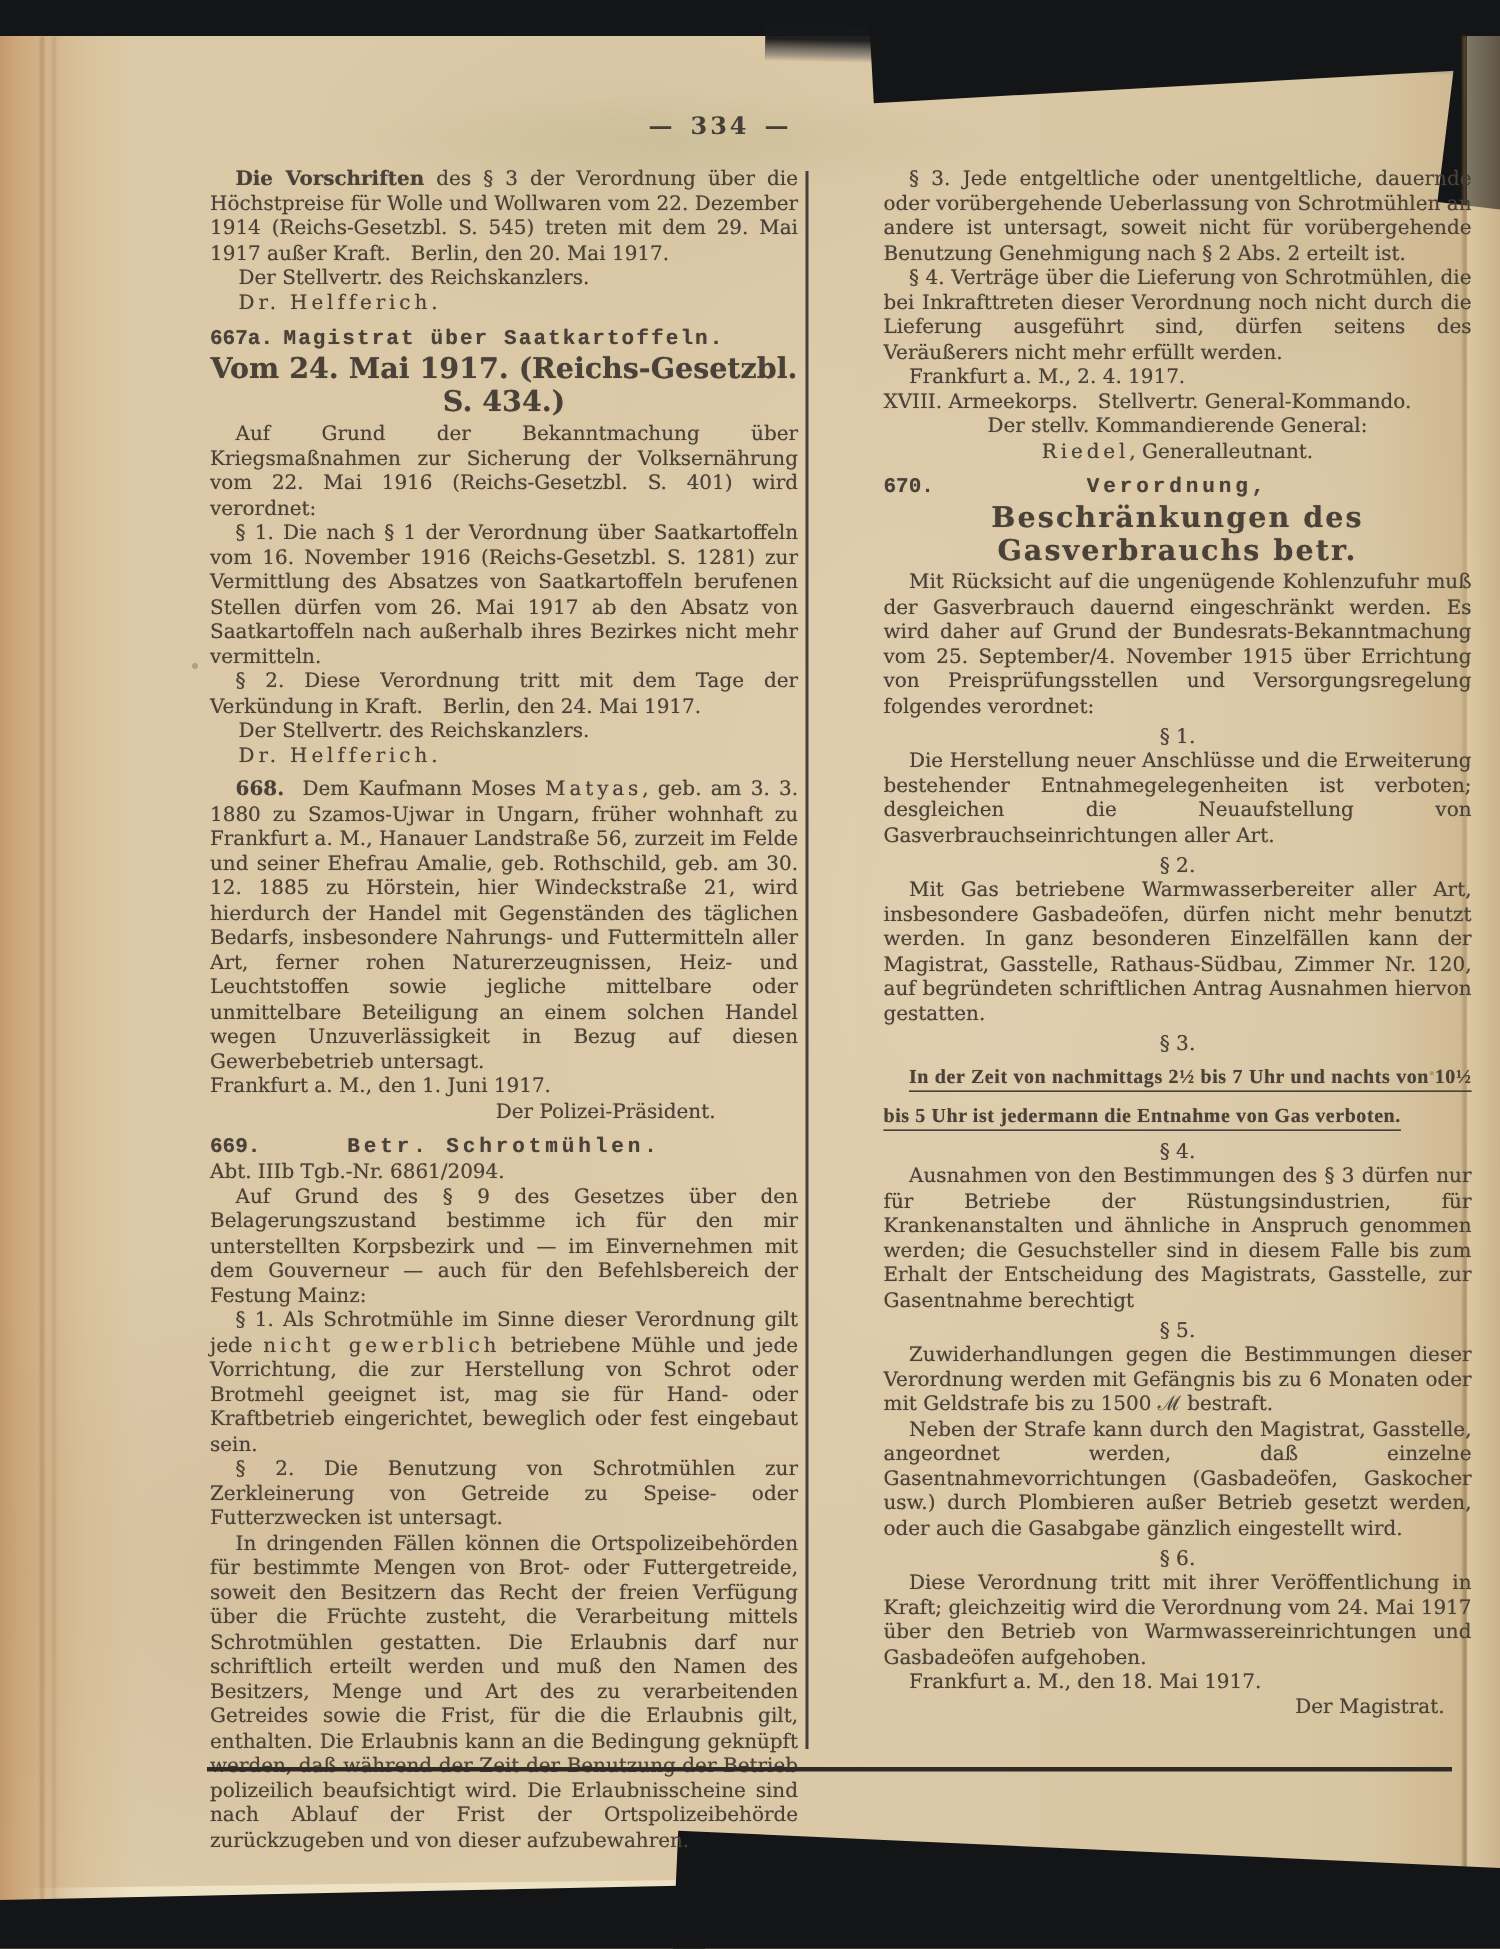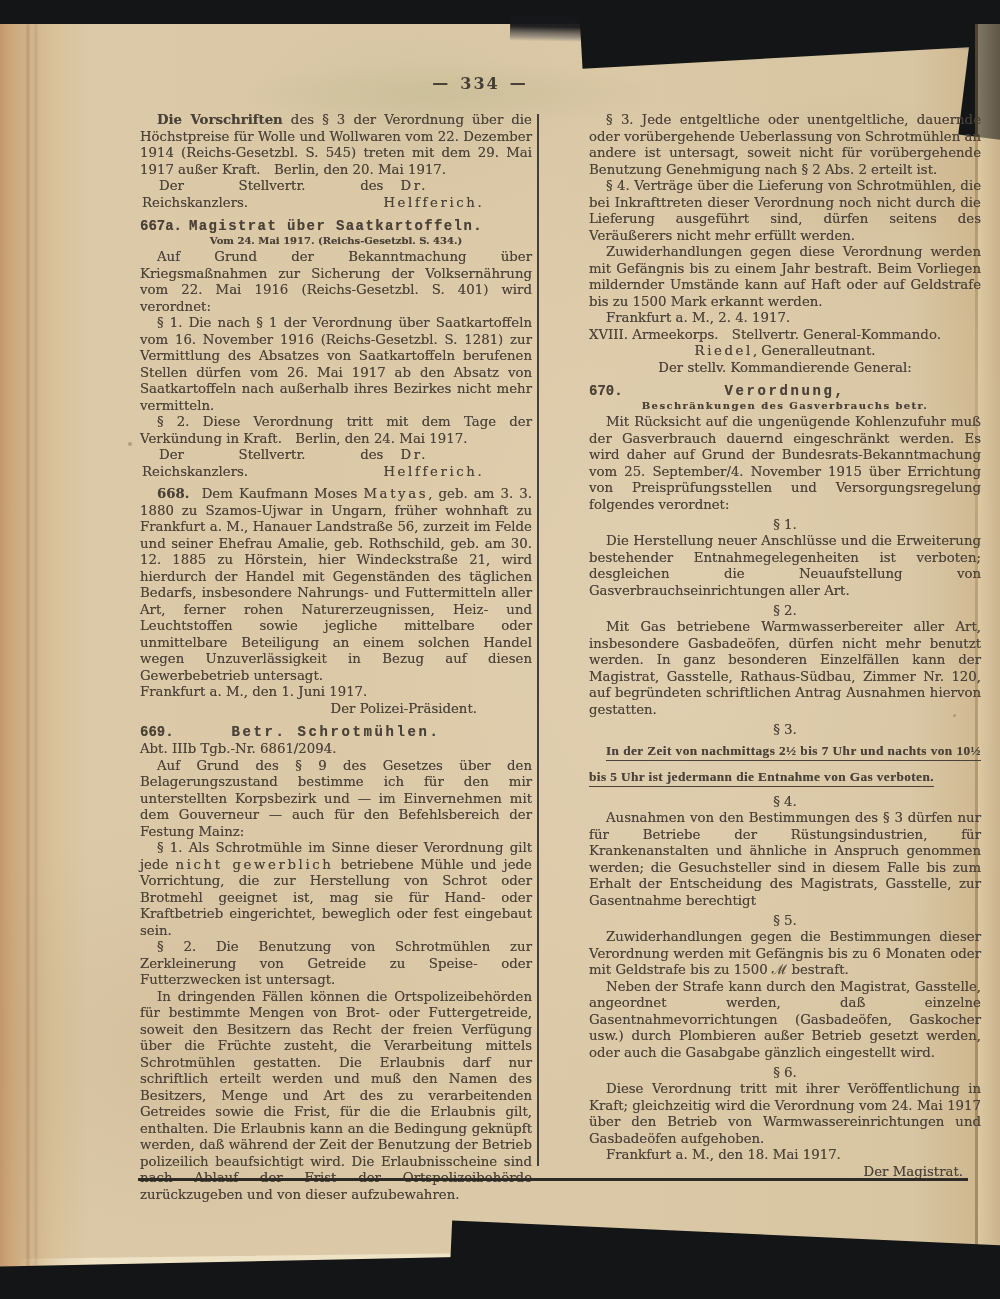--- a/index.html
+++ b/index.html
@@ -41,27 +41,27 @@
   
   .pageno{position:absolute;left:0;top:50px;width:960px;text-align:center;
     font-size:16px;font-weight:bold;letter-spacing:2px;color:#463f37;}
   .divider{position:absolute;left:537px;top:90px;width:2px;height:1052px;background:#45403a;}
   .col{position:absolute;top:88px;width:392px;color:#4a4138;}
   .col-left{left:140px;}
   .col-right{left:553px;margin-left:36px;}
   .col p{margin:0;text-align:justify;text-indent:17px;font-size:13.3px;line-height:16.5px;
     text-shadow:0 0 .6px rgba(70,60,50,.55);}
   .noind{text-indent:0 !important;}
-  .sig-spread{display:flex;justify-content:center;text-indent:0;padding:0 2px;}
+  .sig-spread{display:flex;justify-content:center;text-indent:0;padding:0 2px;flex-direction:column;}
   .sp{letter-spacing:2.6px;}
   .sp-sm{letter-spacing:1.4px;}
   .right-sign{text-align:right !important;text-indent:0 !important;}
   .item-head{position:relative;text-align:center;font-weight:bold;font-size:14px;margin:7px 0 1px;text-shadow:0 0 .6px rgba(70,60,50,.55);font-family:Liberation Mono, monospace;}
   .item-no{position:absolute;left:0;top:0;}
-  .item-sub{text-align:center;font-weight:bold;font-size:10px;margin:0 0 3px;text-shadow:0 0 .6px rgba(70,60,50,.55);}
+  .item-sub{text-align:center;font-weight:bold;font-size:19px;margin:0 0 3px;text-shadow:0 0 .6px rgba(70,60,50,.55);}
   .par-head{text-align:center;font-size:13.4px;margin:4px 0 1px;text-shadow:0 0 .6px rgba(70,60,50,.55);}
   .gap{height:6px;}
   .law{font-weight:bold;line-height:26px !important;letter-spacing:.4px;
     text-decoration:underline;text-decoration-thickness:1.4px;text-underline-offset:5px;font-family:Liberation Serif, serif;}
   .frule{position:absolute;left:138px;top:1154px;width:830px;height:3px;background:#2e2a25;}
   .ftext{position:absolute;left:138px;top:1163px;width:830px;text-align:center;
     font-size:12px;color:#4a4138;text-shadow:0 0 .5px rgba(70,60,50,.5);word-spacing:4px;}
 </style>
 </head>
 <body>
@@ -121,25 +121,24 @@
     <p>Auf Grund des § 9 des Gesetzes über den Belagerungszustand bestimme ich für den mir unterstellten Korpsbezirk und — im Einvernehmen mit dem Gouverneur — auch für den Befehlsbereich der Festung Mainz:</p>
     <p><span>§ 1. Als Schrotmühle im Sinne dieser Verordnung gilt jede </span><span class="sp">nicht gewerblich</span><span> betriebene Mühle und jede Vorrichtung, die zur Herstellung von Schrot oder Brotmehl geeignet ist, mag sie für Hand- oder Kraftbetrieb eingerichtet, beweglich oder fest eingebaut sein.</span></p>
     <p>§ 2. Die Benutzung von Schrotmühlen zur Zerkleinerung von Getreide zu Speise- oder Futterzwecken ist untersagt.</p>
     <p>In dringenden Fällen können die Ortspolizeibehörden für bestimmte Mengen von Brot- oder Futtergetreide, soweit den Besitzern das Recht der freien Verfügung über die Früchte zusteht, die Verarbeitung mittels Schrotmühlen gestatten. Die Erlaubnis darf nur schriftlich erteilt werden und muß den Namen des Besitzers, Menge und Art des zu verarbeitenden Getreides sowie die Frist, für die die Erlaubnis gilt, enthalten. Die Erlaubnis kann an die Bedingung geknüpft werden, daß während der Zeit der Benutzung der Betrieb polizeilich beaufsichtigt wird. Die Erlaubnisscheine sind nach Ablauf der Frist der Ortspolizeibehörde zurückzugeben und von dieser aufzubewahren.</p>
   </div>
 
   <div class="col col-right">
 
     <p>§ 3. Jede entgeltliche oder unentgeltliche, dauernde oder vorübergehende Ueberlassung von Schrotmühlen an andere ist untersagt, soweit nicht für vorübergehende Benutzung Genehmigung nach § 2 Abs. 2 erteilt ist.</p>
     <p>§ 4. Verträge über die Lieferung von Schrotmühlen, die bei Inkrafttreten dieser Verordnung noch nicht durch die Lieferung ausgeführt sind, dürfen seitens des Veräußerers nicht mehr erfüllt werden.</p>
-    <p>Zuwiderhandlungen gegen diese Verordnung werden mit Gefängnis bis zu einem Jahr bestraft. Beim Vorliegen mildernder Umstände kann auf Haft oder auf Geldstrafe bis zu 1500 Mark erkannt werden.</p>
     <p>Frankfurt a. M., 2. 4. 1917.</p>
     <p class="noind">XVIII. Armeekorps. Stellvertr. General-Kommando.</p>
+    <p class="noind" style="text-align:center;">Der stellv. Kommandierende General:</p>
     <p class="noind" style="text-align:center;"><span class="sp">Riedel</span><span>, Generalleutnant.</span></p>
-    <p class="noind" style="text-align:center;">Der stellv. Kommandierende General:</p>
 
     <div class="item-head">
       <span class="item-no">670.</span>
       <span class="sp">Verordnung,</span>
     </div>
     <div class="item-sub sp-sm">Beschränkungen des Gasverbrauchs betr.</div>
     <p>Mit Rücksicht auf die ungenügende Kohlenzufuhr muß der Gasverbrauch dauernd eingeschränkt werden. Es wird daher auf Grund der Bundesrats-Bekanntmachung vom 25. September/4. November 1915 über Errichtung von Preisprüfungsstellen und Versorgungsregelung folgendes verordnet:</p>
 
     <div class="par-head">§ 1.</div>
     <p>Die Herstellung neuer Anschlüsse und die Erweiterung bestehender Entnahmegelegenheiten ist verboten; desgleichen die Neuaufstellung von Gasverbrauchseinrichtungen aller Art.</p>

